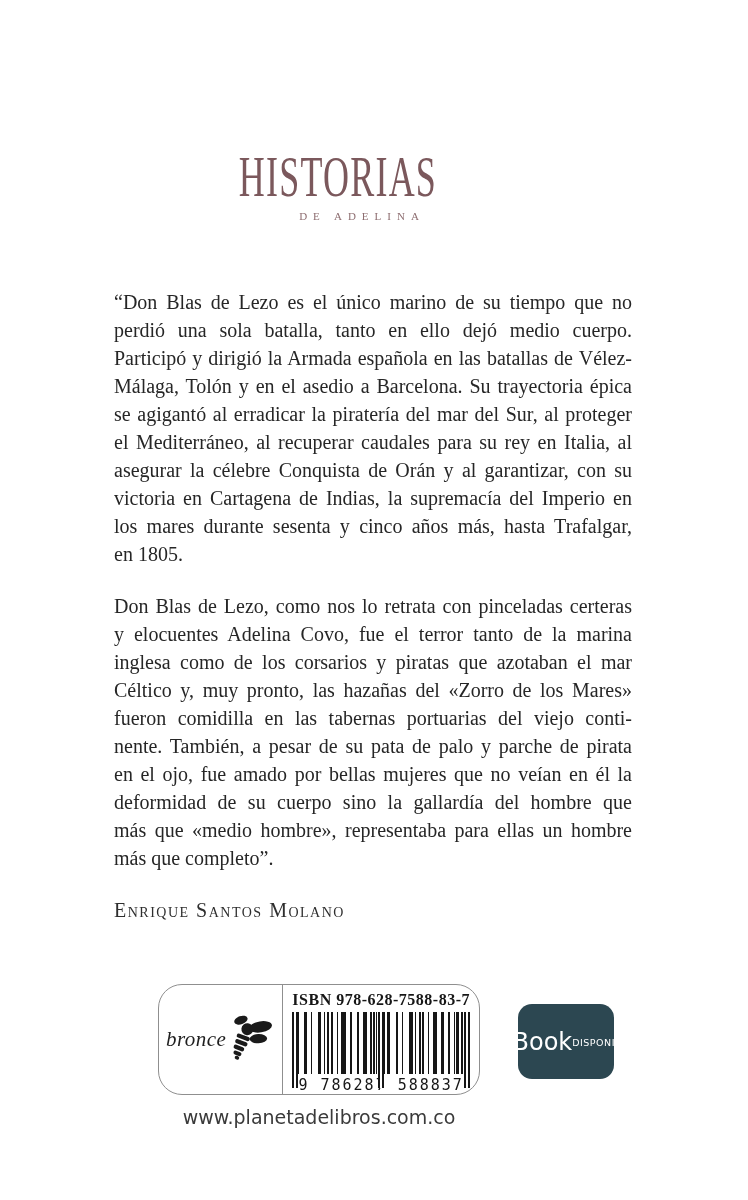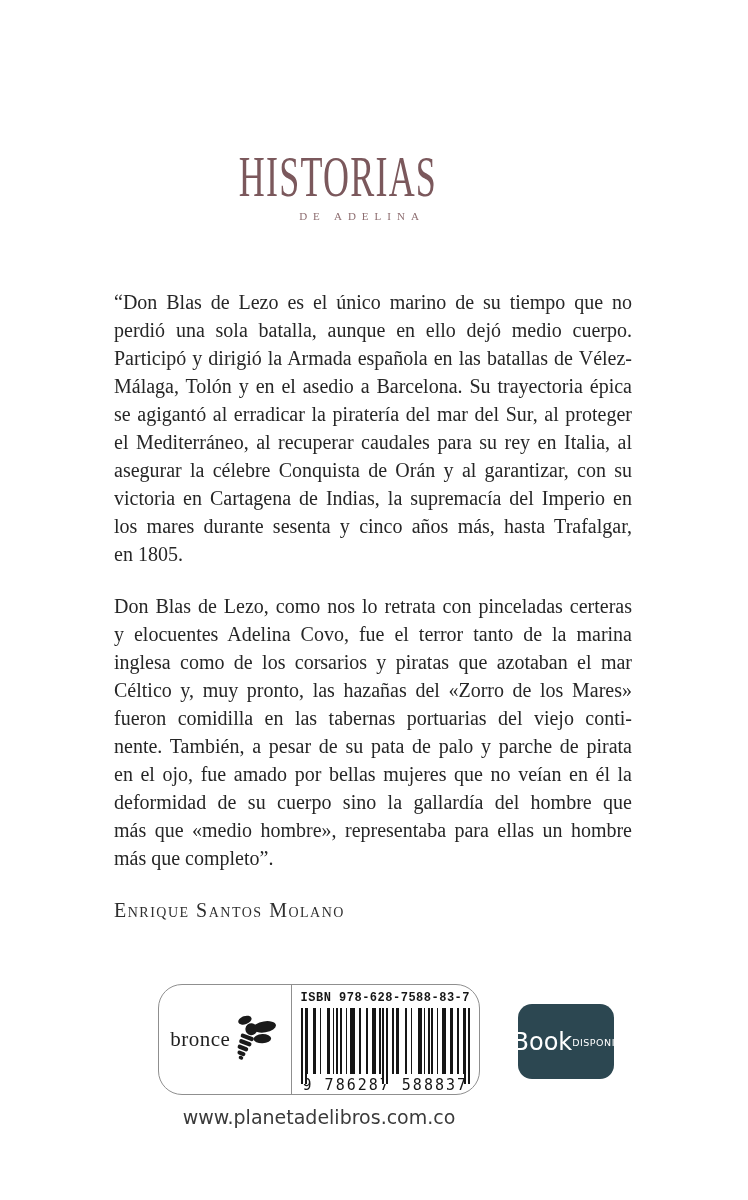--- a/index.html
+++ b/index.html
@@ -83,38 +83,39 @@
     display: flex;
     overflow: hidden;
   }
   .imprint-cell {
     width: 136px;
     border-right: 1.5px solid #8f8f8f;
     display: flex;
     align-items: center;
     justify-content: center;
     gap: 3px;
+    font-style: italic;
   }
   .imprint-name {
     font-family: "Liberation Serif", serif;
     font-size: 21px;
     color: #1f1f1f;
     letter-spacing: 0.5px;
   }
   .bee { width: 46px; height: 48px; margin-top: -4px; }
   .barcode-cell {
     flex: 1;
     padding: 6px 9px 0 9px;
     display: flex;
     flex-direction: column;
     align-items: stretch;
   }
   .isbn {
-    font-family: Liberation Mono, monospace;
-    font-size: 12px;
+    font-family: Liberation Serif, serif;
+    font-size: 16px;
     font-weight: bold;
     letter-spacing: 0.5px;
     color: #161616;
     text-align: right;
     white-space: nowrap;
   }
   .bars-wrap { position: relative; margin-top: 3px; height: 66px; }
   .bars {
     position: absolute;
     inset: 0;
@@ -179,21 +180,21 @@
 <div class="page">
 
   <header class="logo">
     <div class="logo-title" style="color: rgb(123, 88, 92);">HISTORIAS</div>
     <div class="logo-subtitle" style="color: rgb(141, 109, 112);">DE ADELINA</div>
   </header>
 
   <main class="text-block">
     <div class="para">
         <div class="line">“Don Blas de Lezo es el único marino de su tiempo que no</div>
-        <div class="line">perdió una sola batalla, aunque en ello dejó medio cuerpo.</div>
+        <div class="line">perdió una sola batalla, tanto en ello dejó medio cuerpo.</div>
         <div class="line">Participó y dirigió la Armada española en las batallas de Vélez-</div>
         <div class="line">Málaga, Tolón y en el asedio a Barcelona. Su trayectoria épica</div>
         <div class="line">se agigantó al erradicar la piratería del mar del Sur, al proteger</div>
         <div class="line">el Mediterráneo, al recuperar caudales para su rey en Italia, al</div>
         <div class="line">asegurar la célebre Conquista de Orán y al garantizar, con su</div>
         <div class="line">victoria en Cartagena de Indias, la supremacía del Imperio en</div>
         <div class="line">los mares durante sesenta y cinco años más, hasta Trafalgar,</div>
         <div class="line">en 1805.</div>
       </div>
     <div class="para">

